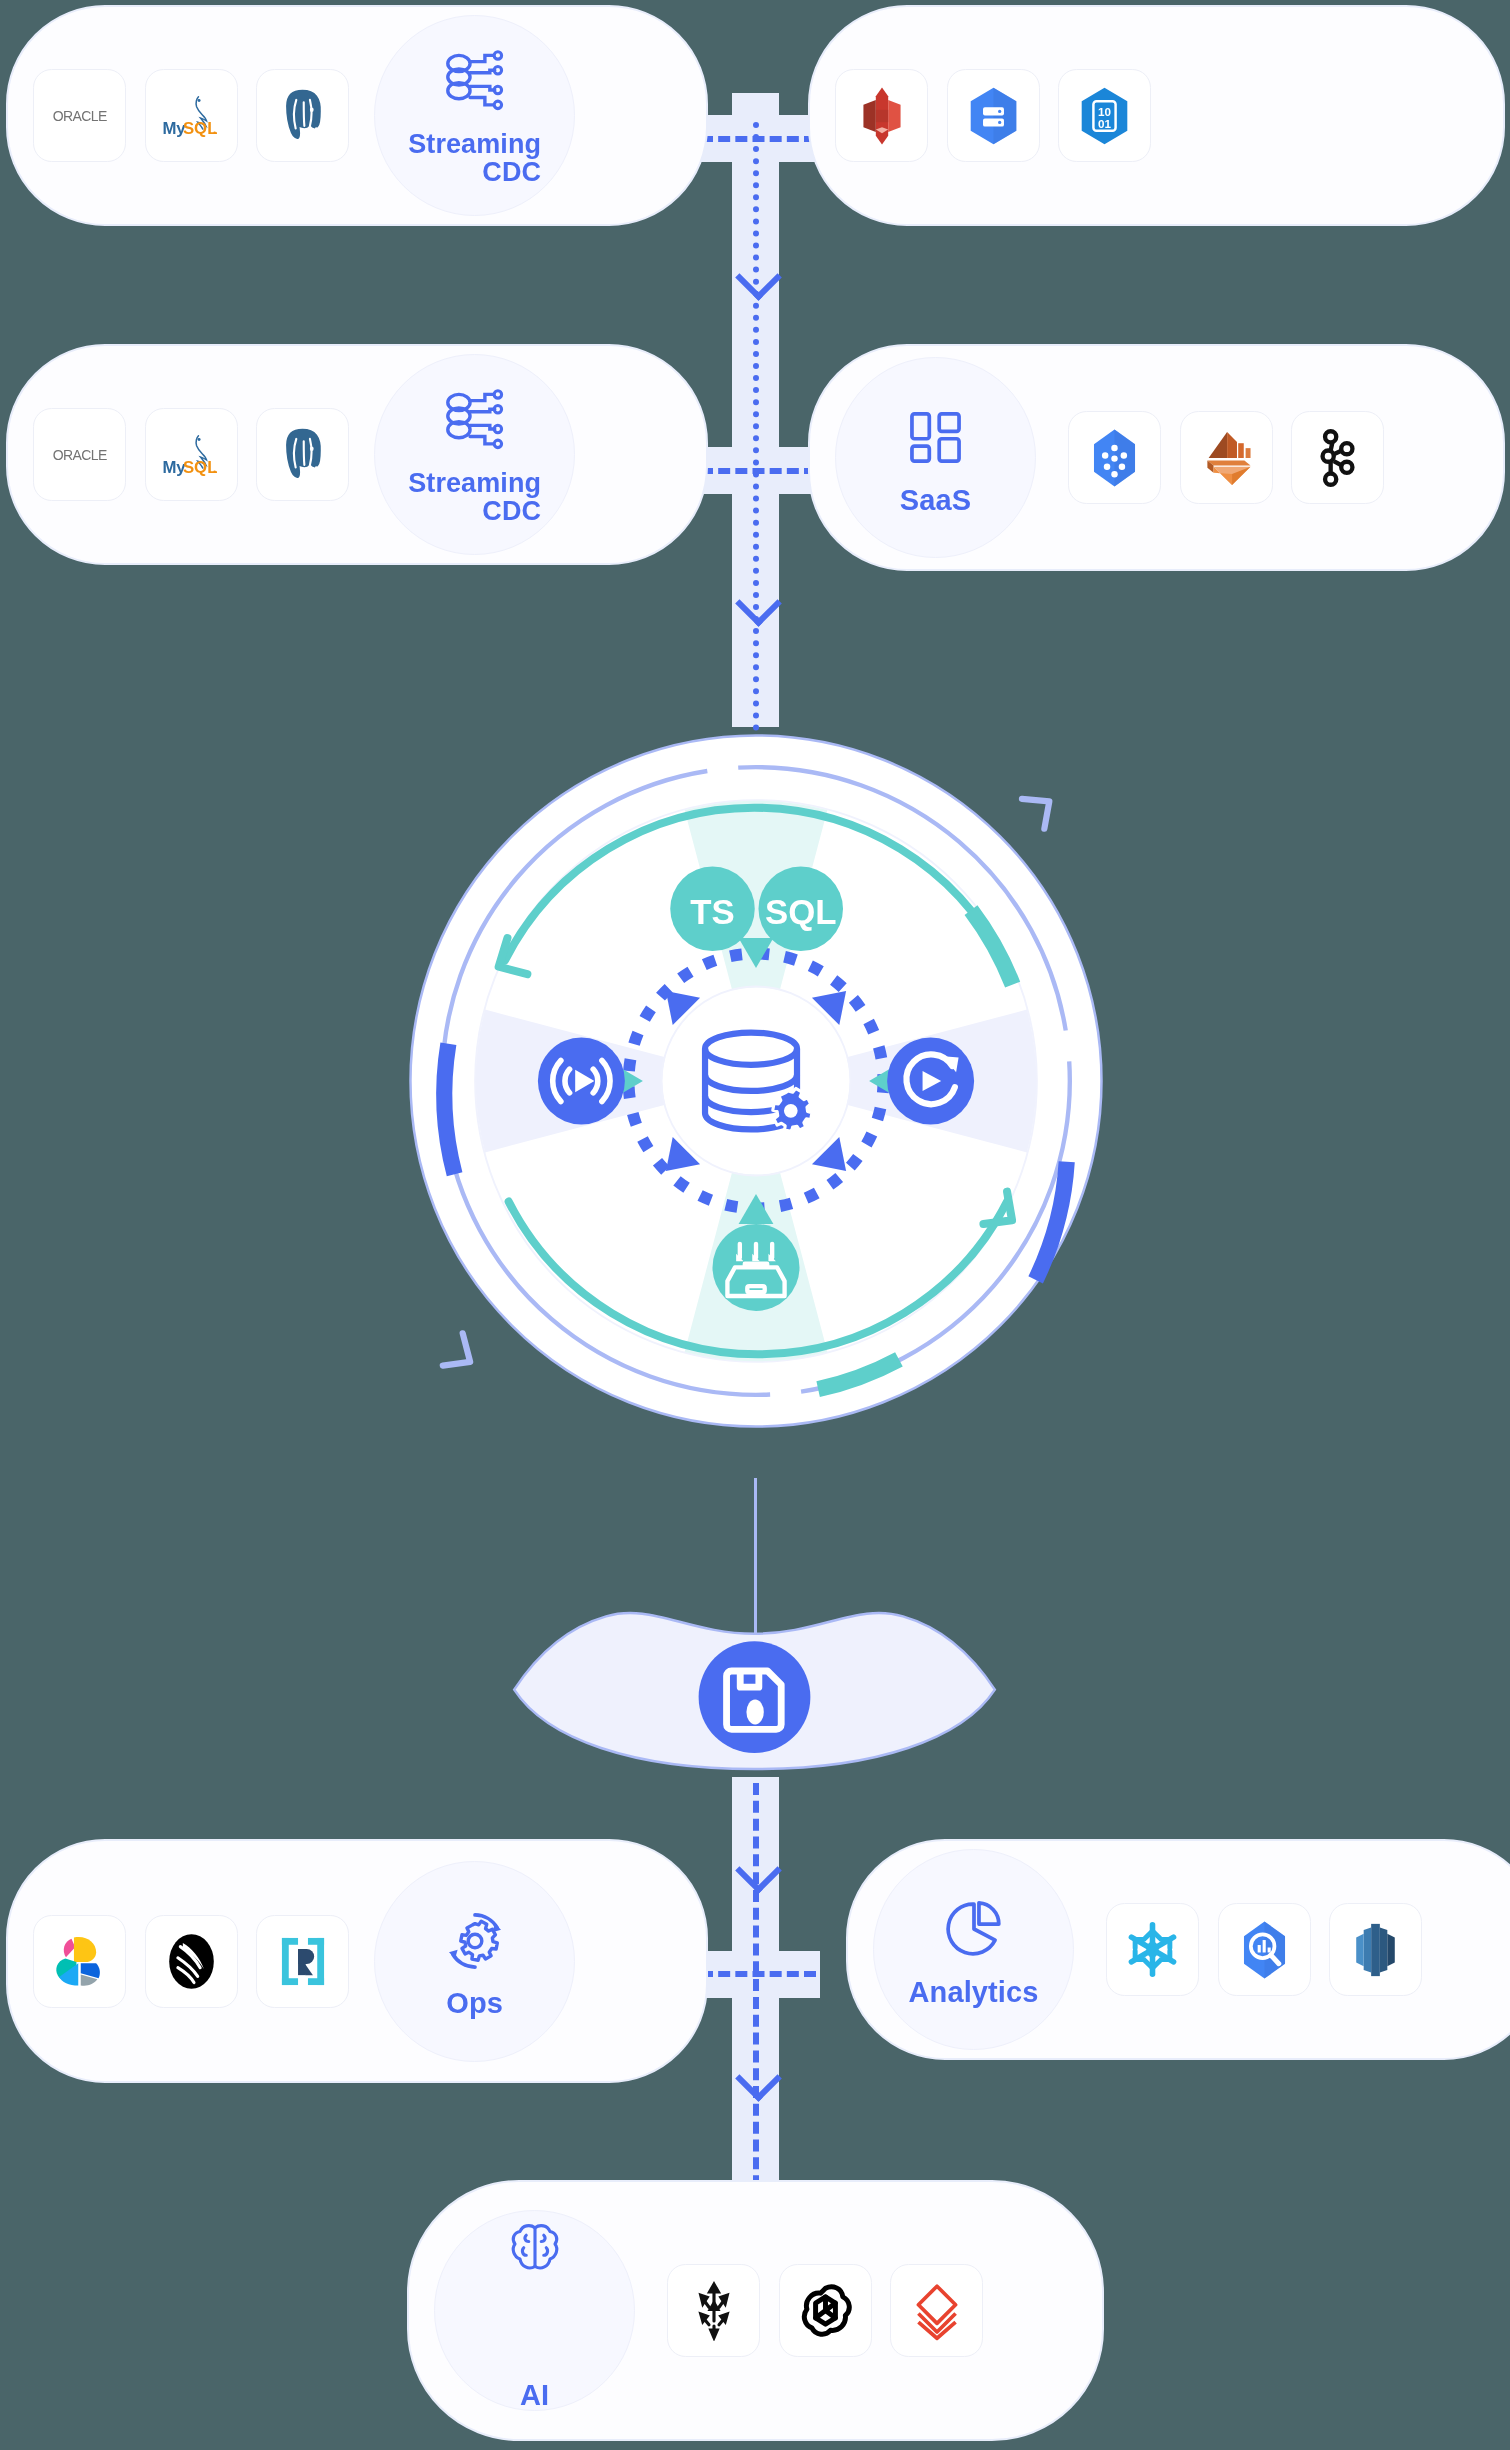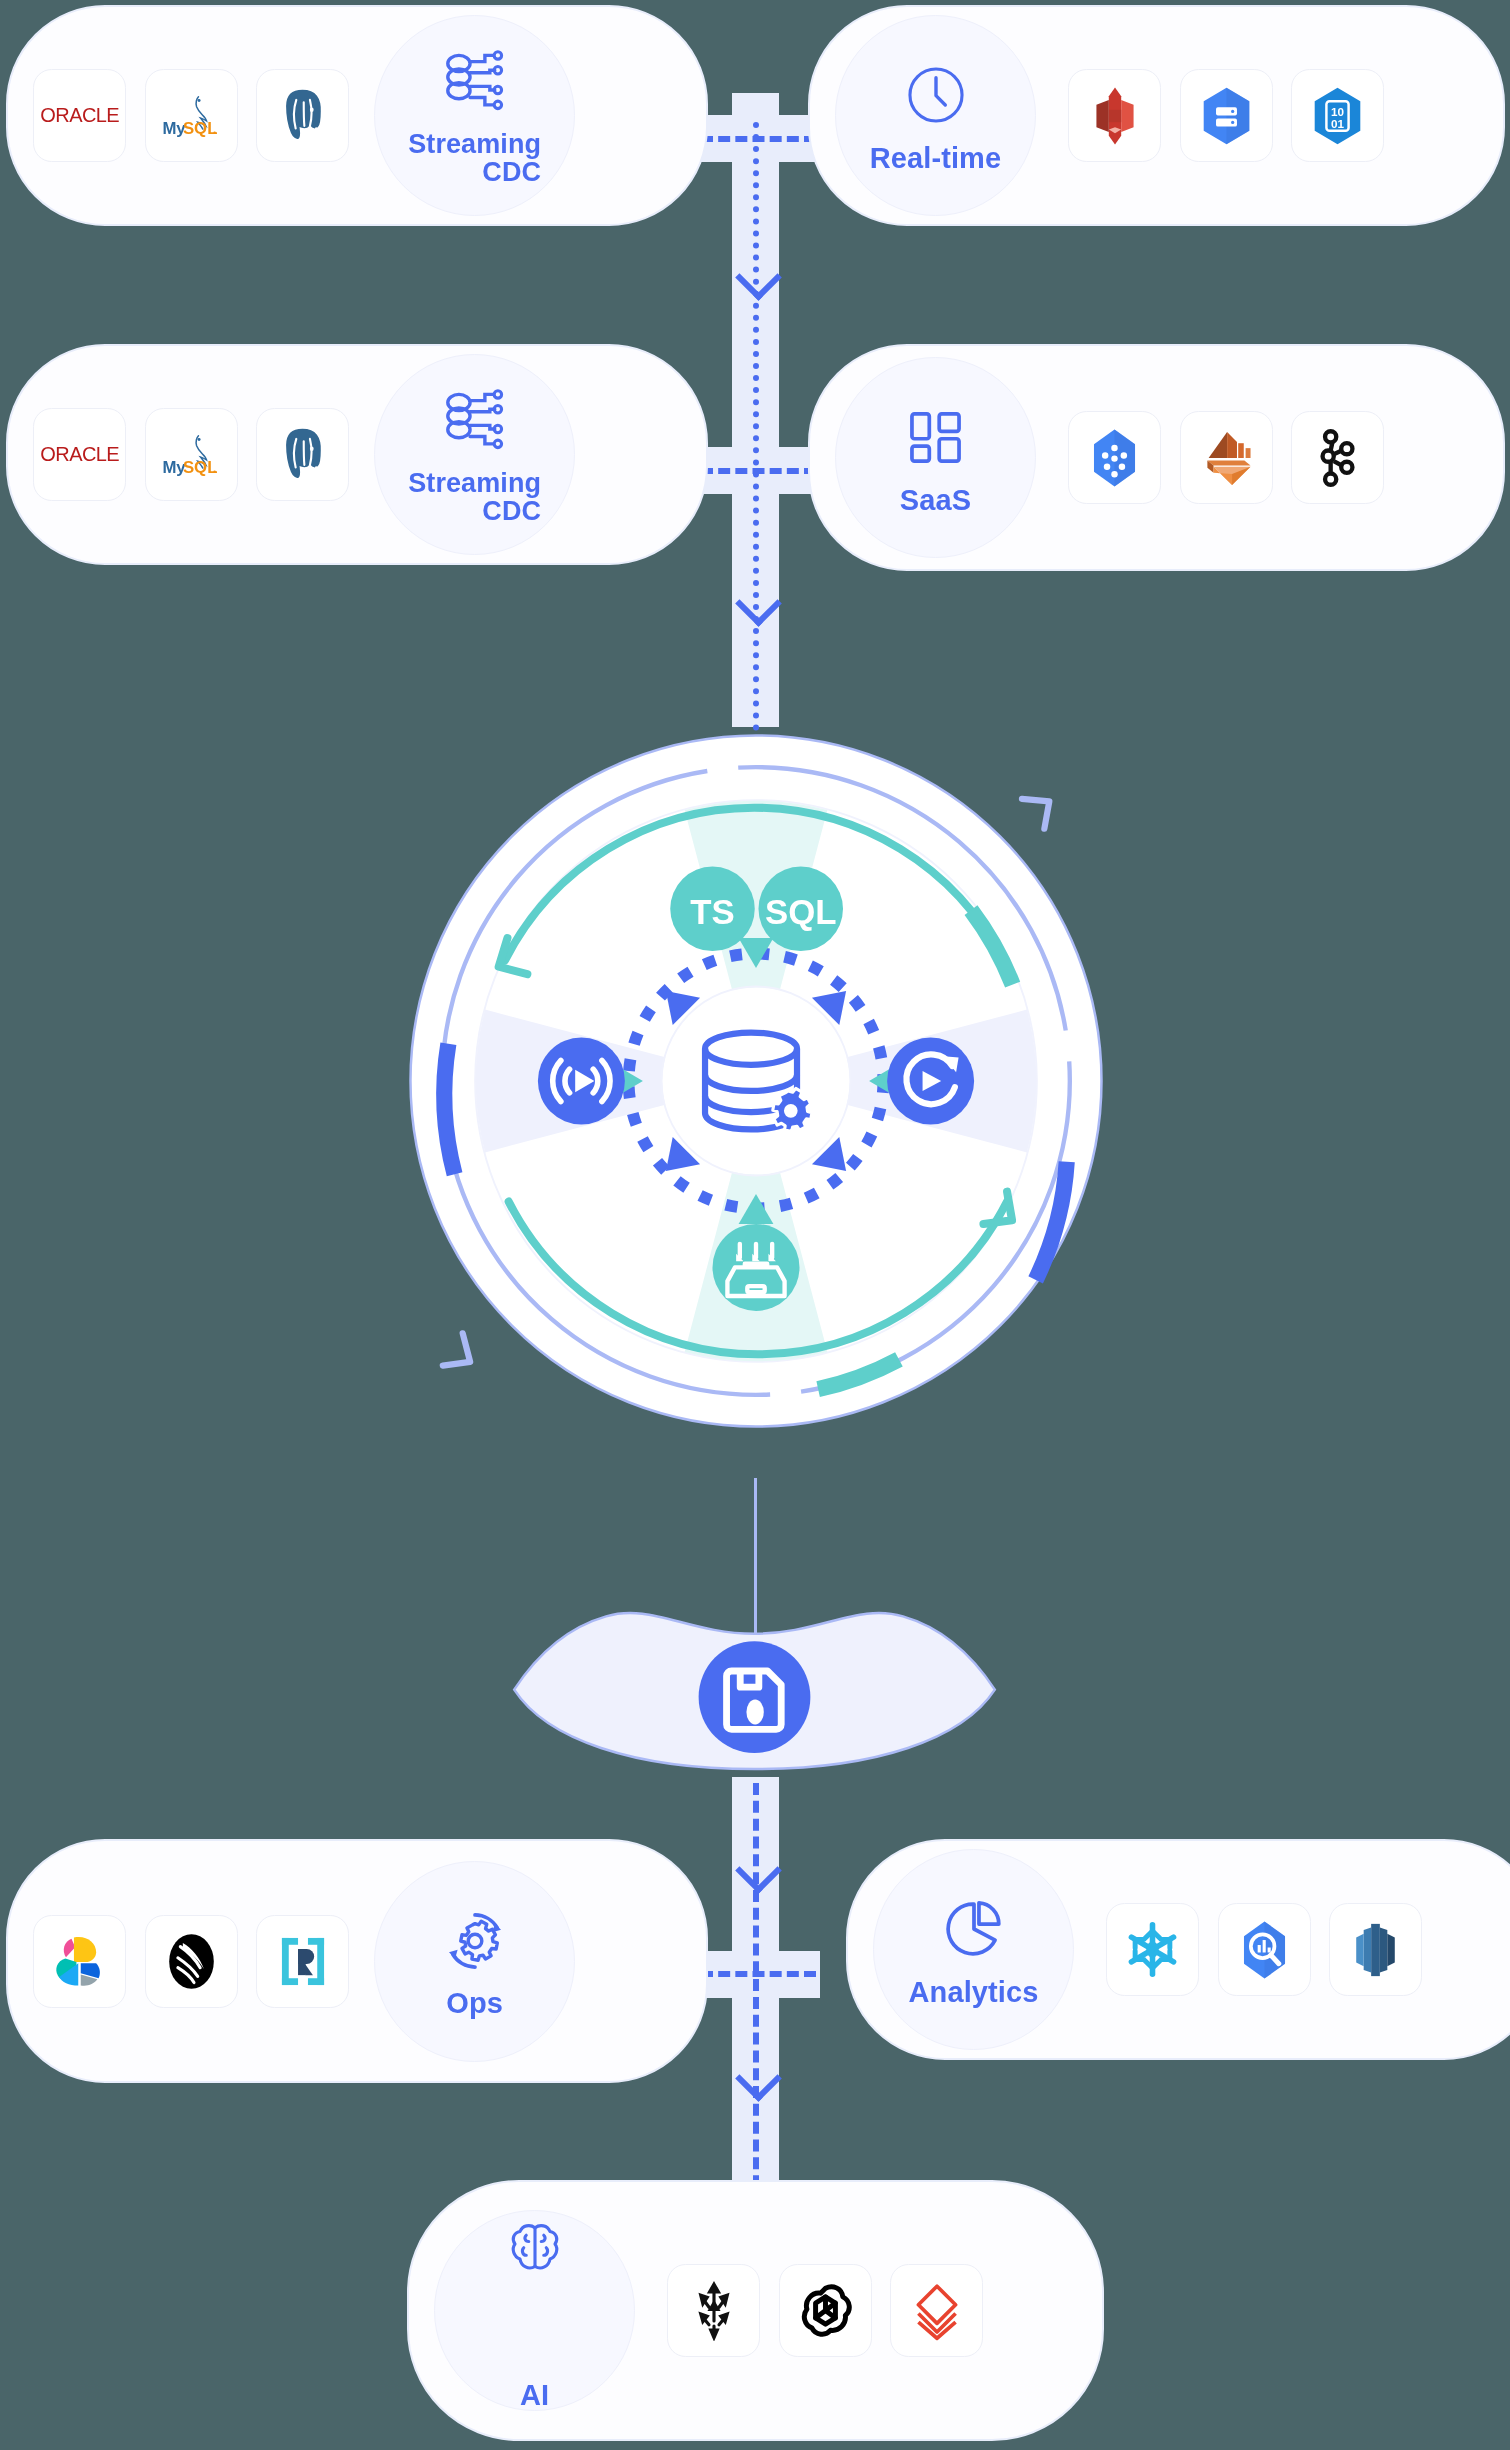--- a/index.html
+++ b/index.html
@@ -42,21 +42,21 @@
         flex:0 0 auto;margin-right:18.6px;box-sizing:border-box;}
   .tile svg,.tile .txt{display:block;}
   .tiles{display:flex;align-items:center;}
 
   
   #hub{position:absolute;z-index:6;}
 
   
   #saucer{position:absolute;z-index:6;}
 
-  .oracle-txt{color:#b91c1c;font-size:20px;font-weight:500;letter-spacing:-0.6px;
+  .oracle-txt{color:#737373;font-size:14px;font-weight:500;letter-spacing:-0.6px;
               font-family:"Liberation Sans",sans-serif;}
 </style>
 </head>
 <body>
 
 <div id="stage">
 
   <div class="pipe pipe-v" style="left:732px;top:93px;height:634px;"></div>
 
   <div class="pipe pipe-h" style="left:696px;top:115px;width:124px;"></div>
@@ -131,29 +131,20 @@
         </svg>
       </div>
       <div class="blabel two">
         <span>Streaming</span><br>
         <span>CDC</span>
       </div>
     </div>
   </div>
 
   <div class="panel right" style="left:808px;top:5px;width:697px;height:221px;">
-    <div class="bubble" style="margin-right:32px;">
-      <div class="bicon">
-        <svg width="62" height="62" viewBox="0 0 100 100">
-          <circle cx="50" cy="50" r="42" fill="none" stroke="#4a6cf0" stroke-width="5"></circle>
-          <path d="M50 22v29l15 15" fill="none" stroke="#4a6cf0" stroke-width="5.5" stroke-linecap="round" stroke-linejoin="round"></path>
-        </svg>
-      </div>
-      <div class="blabel">Real-time</div>
-    </div>
 
     <div class="tiles">
       <div class="tile">
         <svg width="52" height="60" viewBox="0 0 84 96">
           <path d="M42 2 L52 16 L52 80 L42 94 L32 80 L32 16 Z" fill="#c8372d"></path>
           <path d="M32 22 L12 30 L12 66 L32 74 Z" fill="#9c3226"></path>
           <path d="M52 22 L72 30 L72 66 L52 74 Z" fill="#e05243"></path>
           <path d="M32 38 L52 38 L52 58 L32 58 Z" fill="#b7362b"></path>
           <path d="M32 70 L42 76 L52 70 L42 66 Z" fill="#f3b0a4"></path>
         </svg>

